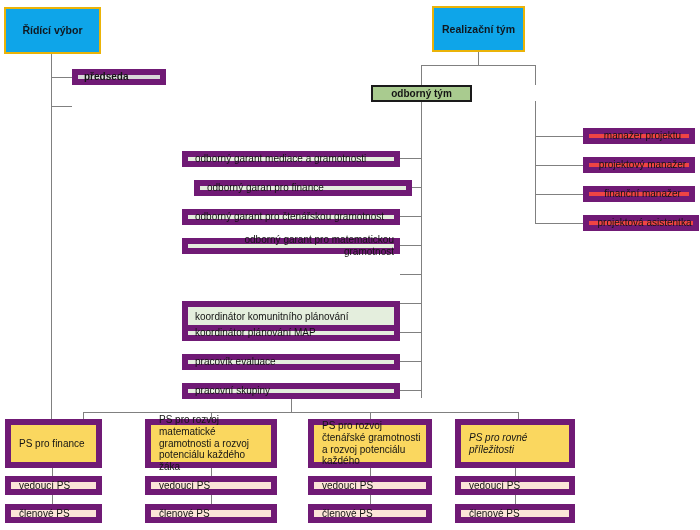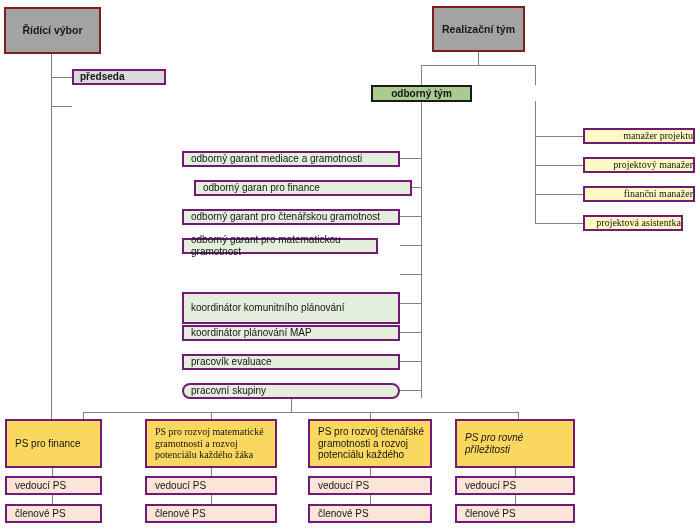--- a/index.html
+++ b/index.html
@@ -17,33 +17,33 @@
   }
   
   .ln{position:absolute;background:#808080;}
   .ln.h{height:1px;}
   .ln.v{width:1px;}
 
   
   .node{
     position:absolute;
     box-sizing:border-box;
-    border:2px solid #701a75;
+    border:6px solid #701a75;
     display:flex;
     align-items:center;
     color:#141414;
     line-height:1.18;
     white-space:pre-line;
   }
   .node .txt{display:block;width:100%;}
 
   
   .n-top{
-    background:#a3a3a3;
-    border:2px solid #7f1d1d;
+    background:#0ea5e9;
+    border:2px solid #eab308;
     justify-content:flex-end;
     text-align:center;
     font-weight:bold;
     font-size:10.5px;
     color:#101820;
   }
   
   .n-grey{
     background:#d9d9d9;
     font-weight:bold;
@@ -71,25 +71,24 @@
   }
   
   .n-green{
     background:#e4eedd;
     font-size:10px;
     padding-left:7px;
     text-align:left;
   }
   
   .n-blue{
-    background:#fef9c3;
+    background:#ef4444;
     font-size:10px;
     padding-left:7px;
-    text-align:right;
-    font-family:Liberation Serif, serif;
+    text-align:center;
   }
   
   .n-yellow{
     background:#fad75f;
     font-size:10px;
     padding-left:8px;
     padding-right:4px;
     text-align:left;
     align-items:center;
   }
@@ -170,60 +169,60 @@
 
   <div class="node n-green" style="left:182px;top:151px;width:218px;height:16px;">
     <span class="txt">odborný garant mediace a gramotnosti</span>
   </div>
   <div class="node n-green" style="left:194px;top:180px;width:218px;height:16px;">
     <span class="txt">odborný garan pro finance</span>
   </div>
   <div class="node n-green" style="left:182px;top:209px;width:218px;height:16px;">
     <span class="txt">odborný garant pro čtenářskou gramotnost</span>
   </div>
-  <div class="node n-green" style="left:182px;top:238px;width:196px;height:16px;">
+  <div class="node n-green" style="left:182px;top:238px;width:218px;height:16px;text-align:right;">
     <span class="txt">odborný garant pro matematickou gramotnost</span>
   </div>
-  <div class="node n-green" style="left:182px;top:292px;width:218px;height:32px;justify-content:center;">
+  <div class="node n-green" style="left:182px;top:301px;width:218px;height:32px;justify-content:center;">
     <span class="txt">koordinátor komunitního plánování</span>
   </div>
   <div class="node n-green" style="left:182px;top:325px;width:218px;height:16px;">
     <span class="txt">koordinátor plánování MAP</span>
   </div>
   <div class="node n-green" style="left:182px;top:354px;width:218px;height:16px;">
     <span class="txt">pracovík evaluace</span>
   </div>
-  <div class="node n-green" style="left:182px;top:383px;width:218px;height:16px;border-radius:8px;">
+  <div class="node n-green" style="left:182px;top:383px;width:218px;height:16px;">
     <span class="txt">pracovní skupiny</span>
   </div>
 
   <div class="node n-blue" style="left:583px;top:128px;width:112px;height:16px;">
     <span class="txt">manažer projektu</span>
   </div>
   <div class="node n-blue" style="left:583px;top:157px;width:112px;height:16px;">
     <span class="txt">projektový manažer</span>
   </div>
   <div class="node n-blue" style="left:583px;top:186px;width:112px;height:16px;">
     <span class="txt">finanční manažer</span>
   </div>
-  <div class="node n-blue" style="left:583px;top:215px;width:100px;height:16px;">
+  <div class="node n-blue" style="left:583px;top:215px;width:116px;height:16px;">
     <span class="txt">projektová asistentka</span>
   </div>
 
   <div class="node n-yellow" style="left:5px;top:419px;width:97px;height:49px;justify-content:flex-end;">
     <span class="txt">PS pro finance</span>
   </div>
   <div class="node n-pink" style="left:5px;top:476px;width:97px;height:19px;">
     <span class="txt">vedoucí PS</span>
   </div>
   <div class="node n-pink" style="left:5px;top:504px;width:97px;height:19px;">
     <span class="txt">členové PS</span>
   </div>
 
-  <div class="node n-yellow" style="left:145px;top:419px;width:132px;height:49px;font-family:Liberation Serif, serif;">
+  <div class="node n-yellow" style="left:145px;top:419px;width:132px;height:49px;">
     <span class="txt">PS pro rozvoj matematické gramotnosti a rozvoj potenciálu každého žáka</span>
   </div>
   <div class="node n-pink" style="left:145px;top:476px;width:132px;height:19px;">
     <span class="txt">vedoucí PS</span>
   </div>
   <div class="node n-pink" style="left:145px;top:504px;width:132px;height:19px;">
     <span class="txt">členové PS</span>
   </div>
 
   <div class="node n-yellow" style="left:308px;top:419px;width:124px;height:49px;">

